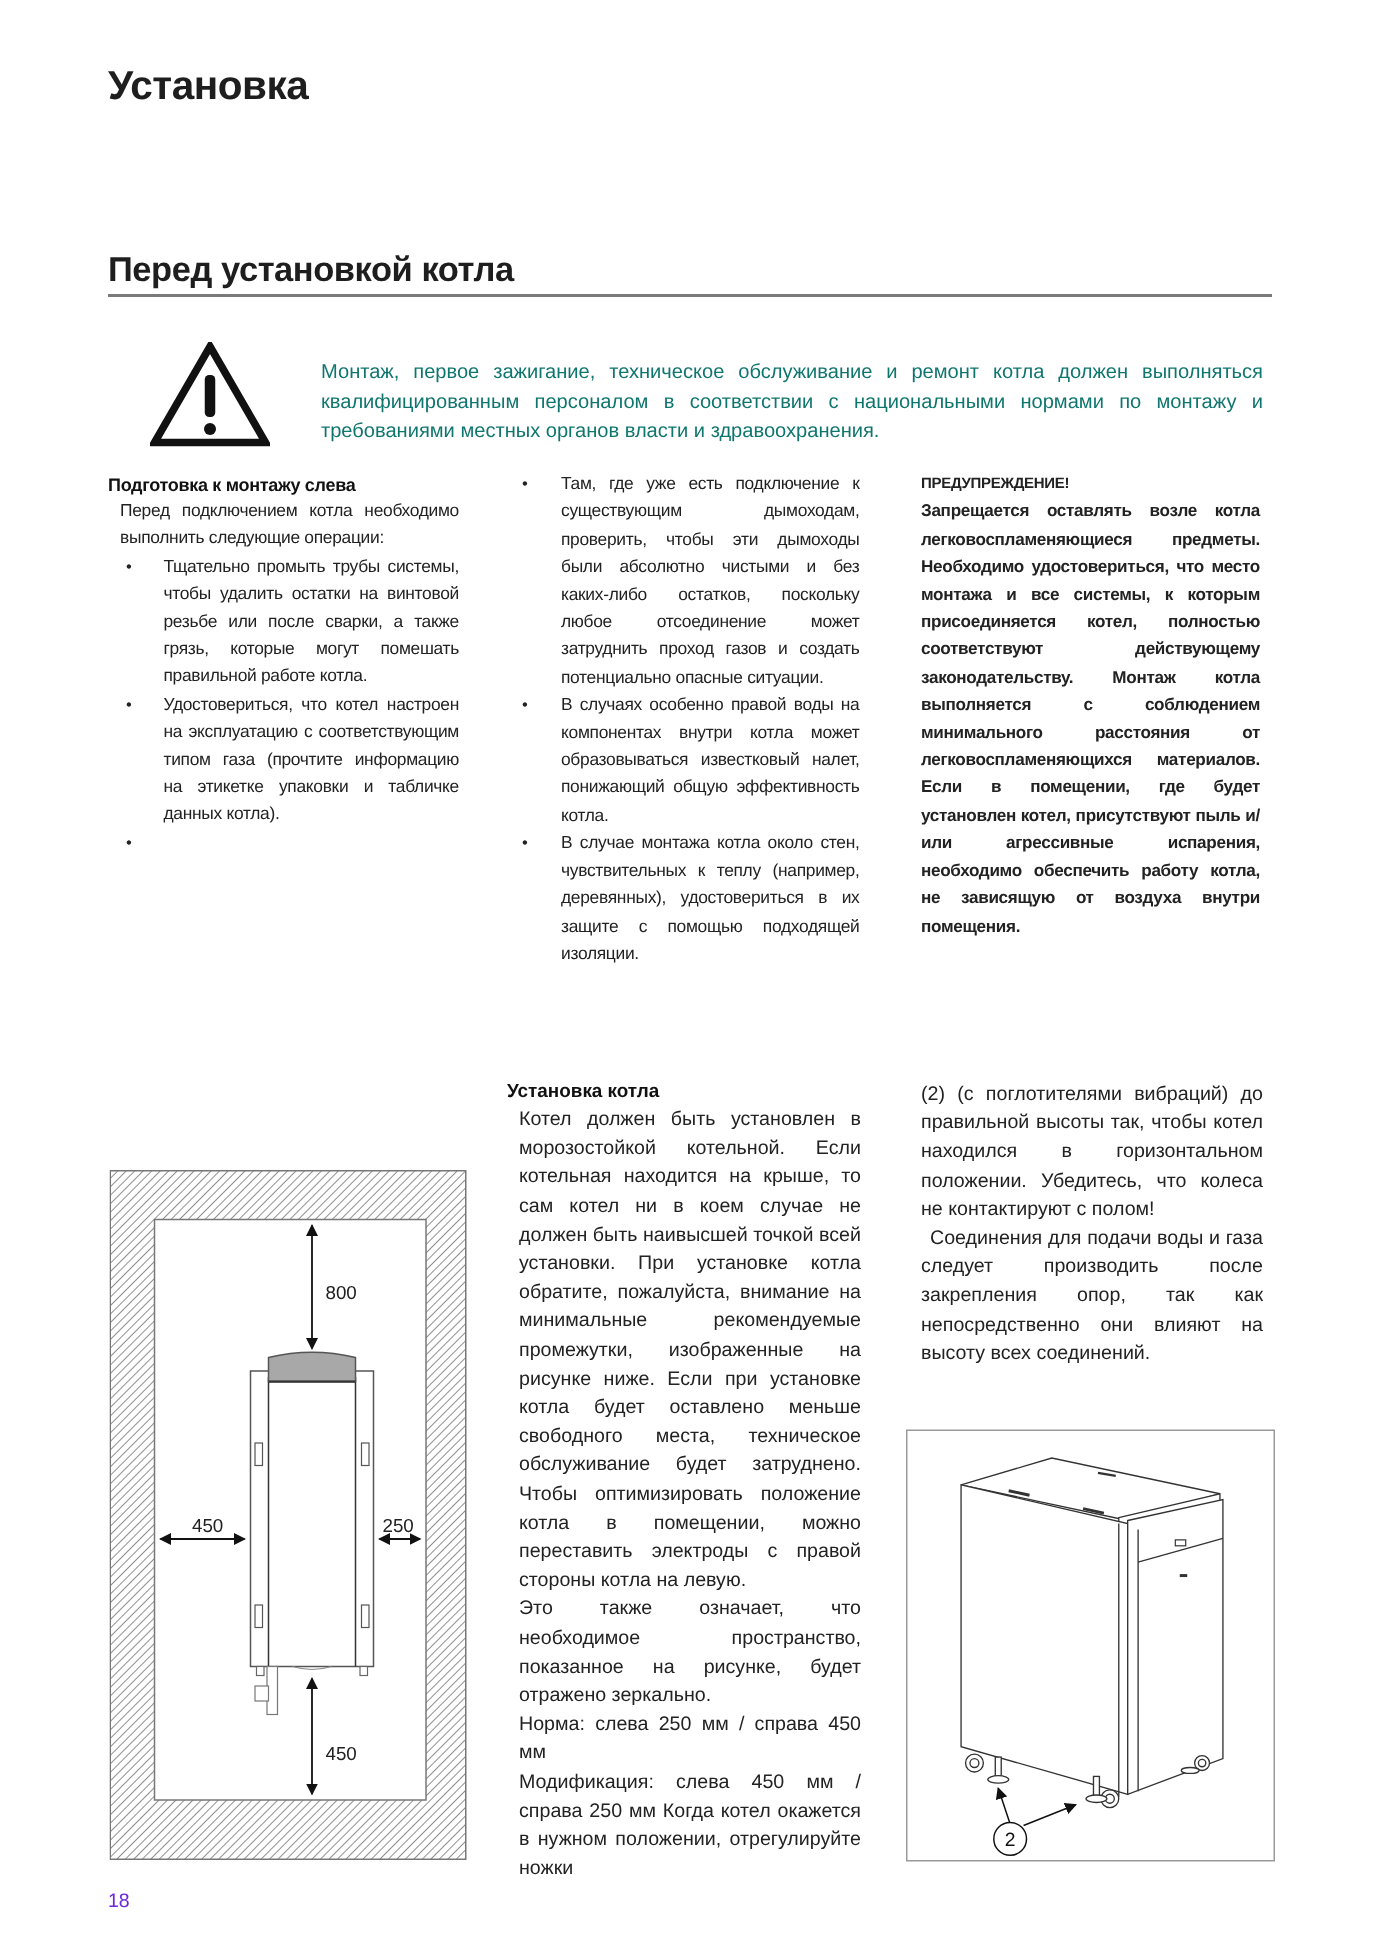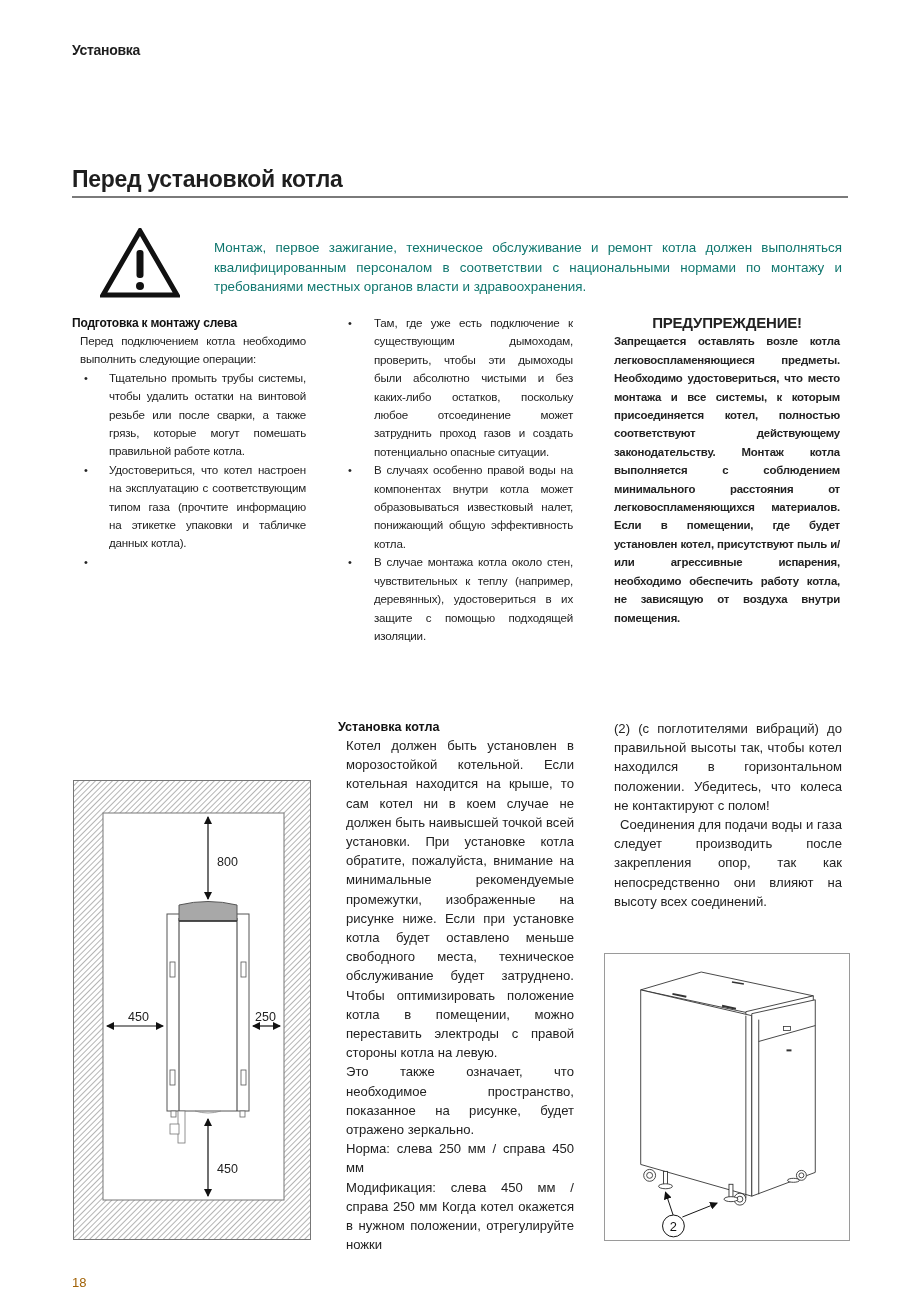--- a/index.html
+++ b/index.html
@@ -1,53 +1,53 @@
 <!DOCTYPE html>
 <html><head>
 <meta charset="utf-8">
 <style>
   * { box-sizing: border-box; margin: 0; padding: 0; }
   html, body { width: 920px; height: 1301px; background: #ffffff; }
   body { position: relative; font-family: "Liberation Sans", "DejaVu Sans", sans-serif; color: #1e1e1e; overflow: hidden; }
 
-  .section-title { position: absolute; left: 72px; top: 42px; font-size: 14px; font-weight: bold; letter-spacing: -0.3px; }
+  .section-title { position: absolute; left: 72px; top: 42px; font-size: 27px; font-weight: bold; letter-spacing: -0.3px; }
   .page-heading { position: absolute; left: 72px; top: 166px; font-size: 23px; font-weight: bold; letter-spacing: -0.3px; }
   .heading-rule { position: absolute; left: 72px; top: 196px; width: 776px; height: 2px; background: #7a7a7a; }
 
   .warn-icon { position: absolute; left: 100px; top: 228px; width: 80px; height: 70px; }
   .intro { position: absolute; left: 214px; top: 238px; width: 628px; font-size: 13.4px; line-height: 19.5px; text-align: justify; color: #0f766e; }
 
   .col { position: absolute; font-size: 11.6px; line-height: 18.4px; color: #222; letter-spacing: -0.2px; }
   .col h3 { font-size: 12px; font-weight: bold; color: #111; line-height: 18px; }
   .col .lead { padding-left: 8px; text-align: justify; }
   .col ul { list-style: none; }
   .col li { position: relative; padding-left: 37px; text-align: justify; }
   .col li .bullet { position: absolute; left: 12px; top: 0; font-size: 11px; }
 
   .col1 { left: 72px; top: 314px; width: 234px; }
   .col2 { left: 340px; top: 314px; width: 233px; }
   .col2 li { padding-left: 34px; }
   .col2 li .bullet { left: 8px; }
 
   .col3 { left: 614px; top: 314px; width: 226px; font-weight: bold; font-size: 11.4px; }
-  .col3 .warn-title { text-align: center; font-size: 15px; }
+  .col3 .warn-title { font-size: 10px; }
   .col3 p { text-align: justify; }
 
   .col4 { left: 338px; top: 719px; width: 236px; font-size: 13.1px; line-height: 19.2px; letter-spacing: 0; }
   .col4 h3 { font-size: 12.6px; line-height: 17px; }
   .col4 p { padding-left: 8px; text-align: justify; }
 
   .col5 { left: 614px; top: 719px; width: 228px; font-size: 13.1px; line-height: 19.2px; letter-spacing: 0; }
   .col5 p { text-align: justify; }
   .col5 .indent { text-indent: 6px; }
 
   .diagram-clearance { position: absolute; left: 73px; top: 780px; width: 240px; height: 460px; }
   .diagram-boiler { position: absolute; left: 604px; top: 953px; width: 246px; height: 288px; border: 1px solid #9a9a9a; }
 
-  .page-number { position: absolute; left: 72px; top: 1259px; font-size: 13px; color: #a16207; margin-top: 16px; }
+  .page-number { position: absolute; left: 72px; top: 1259px; font-size: 13px; color: #6d28d9; }
 </style>
 </head>
 <body>
 
 <div class="section-title">Установка</div>
 
 <h1 class="page-heading">Перед установкой котла</h1>
 <div class="heading-rule"></div>
 
 <svg class="warn-icon" viewBox="0 0 80 70">

